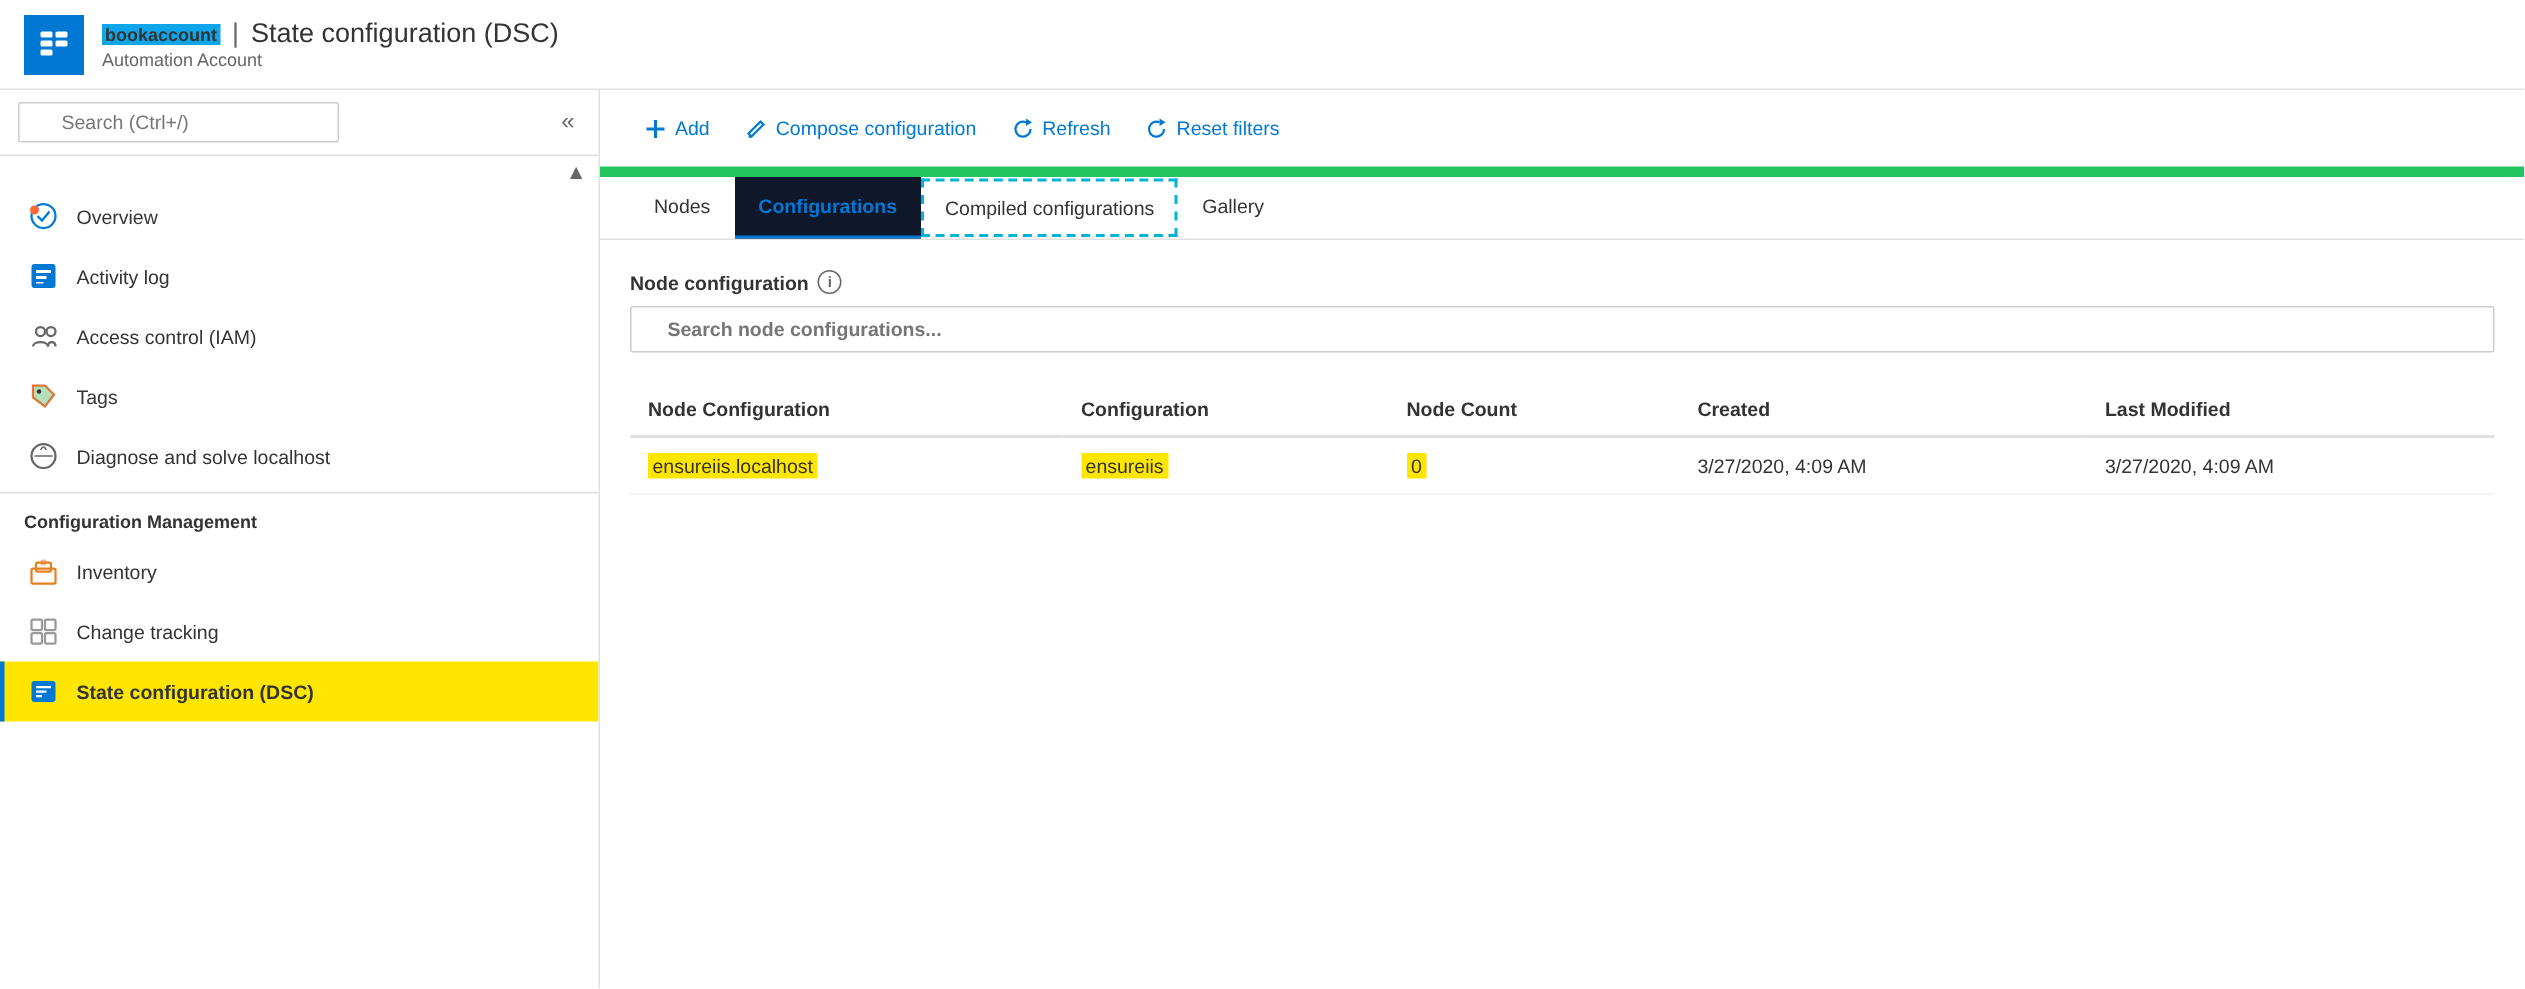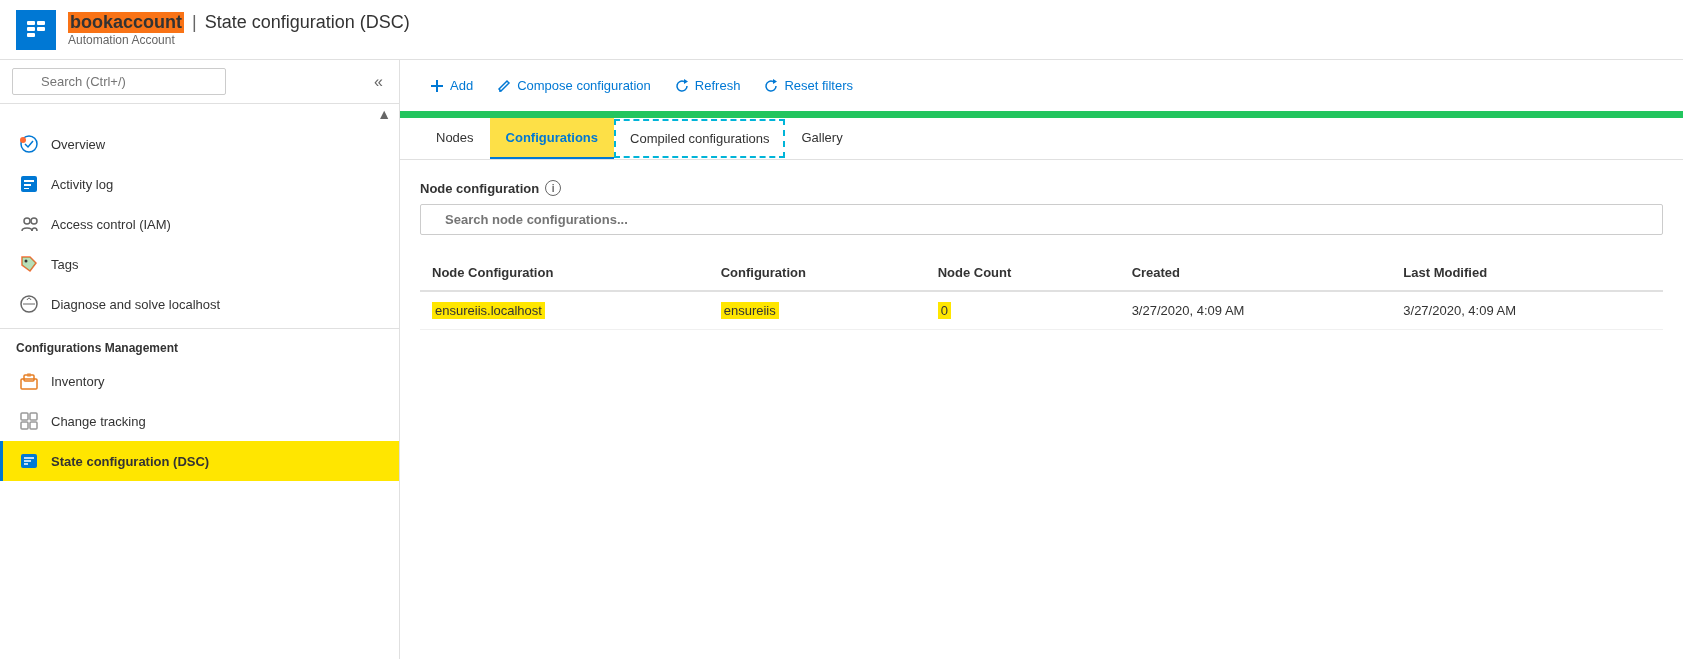--- a/index.html
+++ b/index.html
@@ -9,21 +9,21 @@
     .top-header {
       display: flex; align-items: center; background: #fff; border-bottom: 1px solid #e0e0e0;
       padding: 0 16px; height: 60px; flex-shrink: 0;
     }
     .header-logo {
       width: 40px; height: 40px; background: #0078d4; display: flex; align-items: center; justify-content: center;
       margin-right: 12px; flex-shrink: 0;
     }
     .header-logo svg { width: 24px; height: 24px; }
     .header-title-block { display: flex; flex-direction: column; }
-    .header-account-name { font-size: 18px; font-weight: 700; background: #f97316; padding: 0 2px; }
+    .header-account-name { font-size: 12px; font-weight: 700; background: #0ea5e9; padding: 0 2px; }
     .header-separator { font-size: 18px; font-weight: 300; color: #666; margin: 0 8px; }
     .header-page-title { font-size: 18px; color: #333; }
     .header-subtitle { font-size: 12px; color: #666; }
     .header-title-row { display: flex; align-items: center; }
 
     
     .layout { display: flex; flex: 1; overflow: hidden; }
 
     
     .sidebar {
@@ -73,21 +73,21 @@
     
     .tabs-row {
       display: flex; align-items: center; padding: 0 20px; border-bottom: 1px solid #e0e0e0;
       flex-shrink: 0;
     }
     .tab {
       padding: 12px 16px; cursor: pointer; font-size: 13px; color: #333; border-bottom: 2px solid transparent;
       white-space: nowrap;
     }
     .tab.active { color: #0078d4; border-bottom: 2px solid #0078d4; font-weight: 600; }
-    .tab.highlighted { background: #fde047; }
+    .tab.highlighted { background: #0f172a; }
     .tab.outlined { border: 2px dashed #00b4d8; padding: 10px 14px; }
 
     
     .content-area { flex: 1; padding: 20px; overflow-y: auto; }
 
     .section-label { font-size: 13px; font-weight: 600; color: #333; margin-bottom: 8px; display: flex; align-items: center; gap: 6px; }
     .info-icon {
       width: 16px; height: 16px; border: 1px solid #666; border-radius: 50%;
       display: inline-flex; align-items: center; justify-content: center; font-size: 10px; color: #666; cursor: pointer;
     }
@@ -195,21 +195,21 @@
 
       <div class="nav-item">
         <svg class="nav-icon" viewBox="0 0 20 20">
           <circle cx="10" cy="10" r="8" fill="none" stroke="#666" stroke-width="1.5"></circle>
           <line x1="4" y1="10" x2="16" y2="10" stroke="#666" stroke-width="1"></line>
           <path d="M8 6 Q10 2 12 6" fill="none" stroke="#666" stroke-width="1"></path>
         </svg>
         <span>Diagnose and solve localhost</span>
       </div>
 
-      <div class="section-header">Configurations Management</div>
+      <div class="section-header">Configuration Management</div>
 
       <div class="nav-item">
         <svg class="nav-icon" viewBox="0 0 20 20">
           <rect x="2" y="8" width="16" height="10" rx="1" fill="none" stroke="#e67e22" stroke-width="1.5"></rect>
           <rect x="5" y="4" width="10" height="6" rx="1" fill="none" stroke="#e67e22" stroke-width="1.5"></rect>
           <rect x="8" y="2" width="4" height="4" rx="1" fill="#e67e22" opacity="0.5"></rect>
         </svg>
         <span>Inventory</span>
       </div>
 

